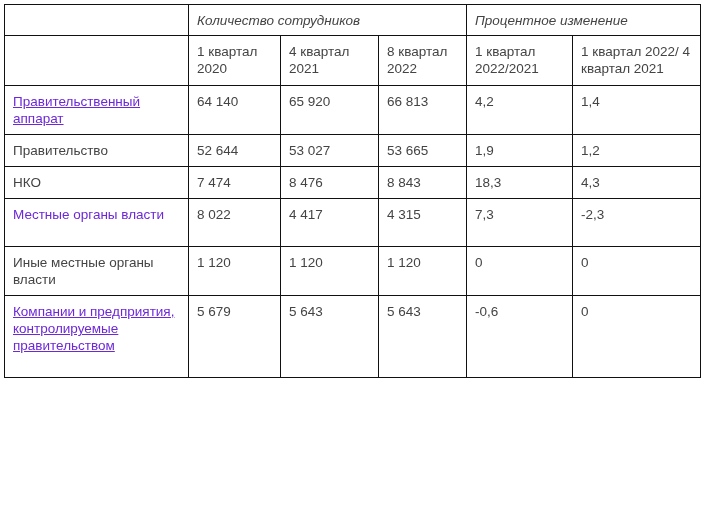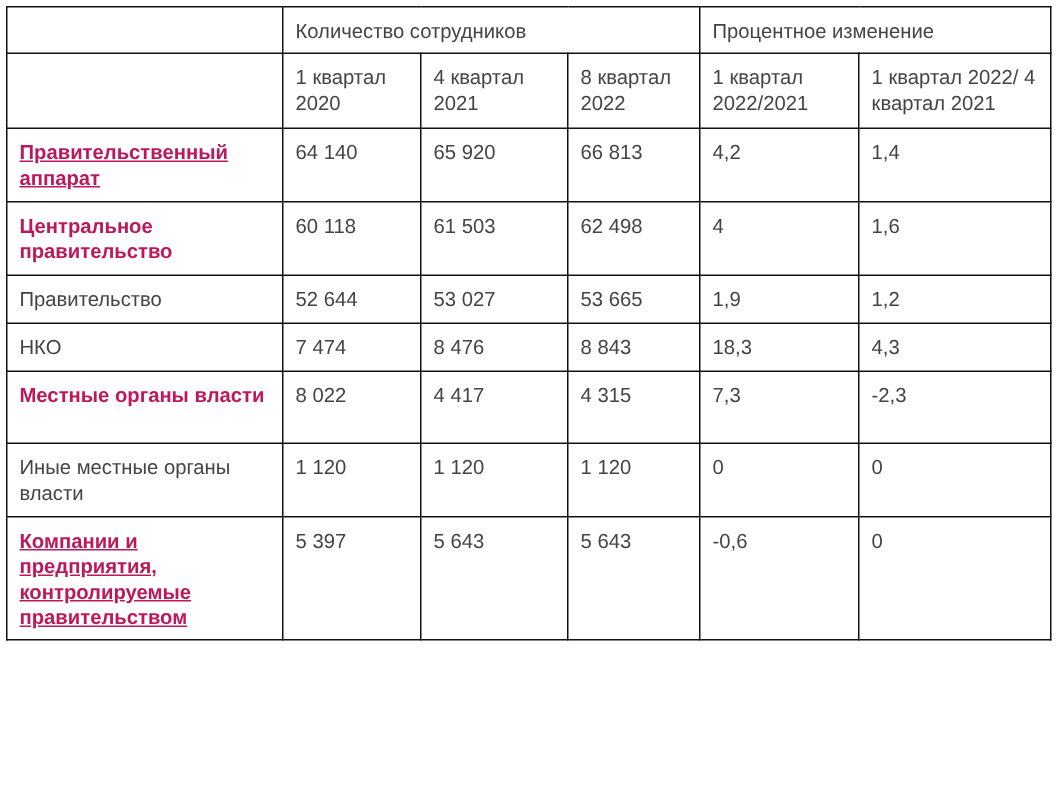--- a/index.html
+++ b/index.html
@@ -28,28 +28,29 @@
       padding: 7px 8px 0 8px;
       font-size: 13.5px;
       line-height: 17px;
       color: #444444;
       box-sizing: border-box;
     }
     td.label-cell {
       color: #222222;
     }
     td.label-cell.bold {
-      font-weight: bold;
-      color: #be185d;
+      font-weight: normal;
+      color: #6d28d9;
     }
     td.label-cell.underline span {
       text-decoration: underline;
     }
     td.group-header {
       padding-top: 8px;
+      font-style: italic;
     }
   </style>
 </head>
 <body>
 
 <table class="data-table">
   <colgroup>
     <col style="width:184px">
     <col style="width:92px">
     <col style="width:98px">
@@ -74,28 +75,20 @@
 
   <tr style="height:49px">
     <td class="label-cell bold underline"><span>Правительственный аппарат</span></td>
     <td>64 140</td>
     <td>65 920</td>
     <td>66 813</td>
     <td>4,2</td>
     <td>1,4</td>
   </tr>
 
-  <tr style="height:49px">
-    <td class="label-cell bold"><span>Центральное правительство</span></td>
-    <td>60 118</td>
-    <td>61 503</td>
-    <td>62 498</td>
-    <td>4</td>
-    <td>1,6</td>
-  </tr>
 
   <tr style="height:32px">
     <td class="label-cell"><span>Правительство</span></td>
     <td>52 644</td>
     <td>53 027</td>
     <td>53 665</td>
     <td>1,9</td>
     <td>1,2</td>
   </tr>
 
@@ -122,21 +115,21 @@
     <td class="label-cell"><span>Иные местные органы власти</span></td>
     <td>1 120</td>
     <td>1 120</td>
     <td>1 120</td>
     <td>0</td>
     <td>0</td>
   </tr>
 
   <tr style="height:82px">
     <td class="label-cell bold underline"><span>Компании и предприятия, контролируемые правительством</span></td>
-    <td>5 397</td>
+    <td>5 679</td>
     <td>5 643</td>
     <td>5 643</td>
     <td>-0,6</td>
     <td>0</td>
   </tr>
 
 </tbody>
   </table>
 
 </body></html>

